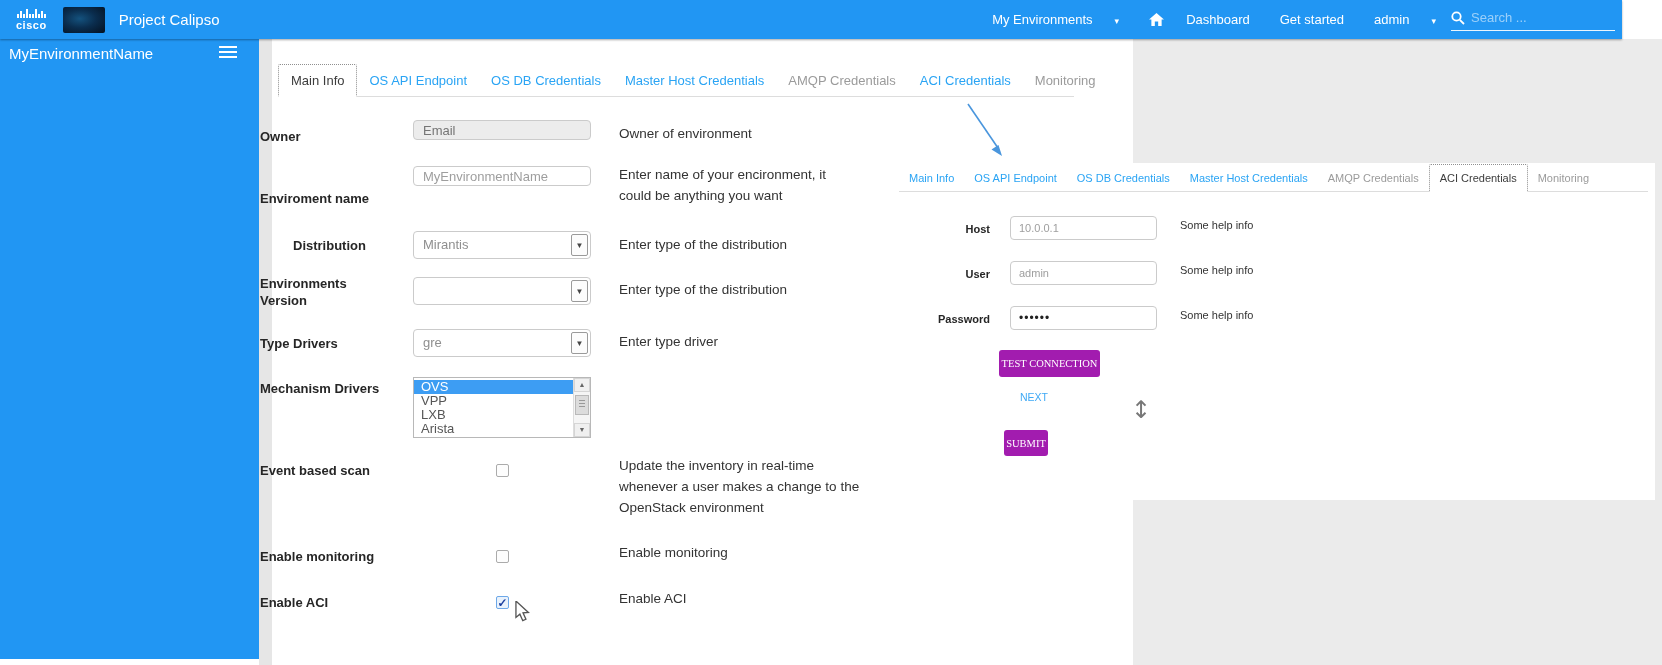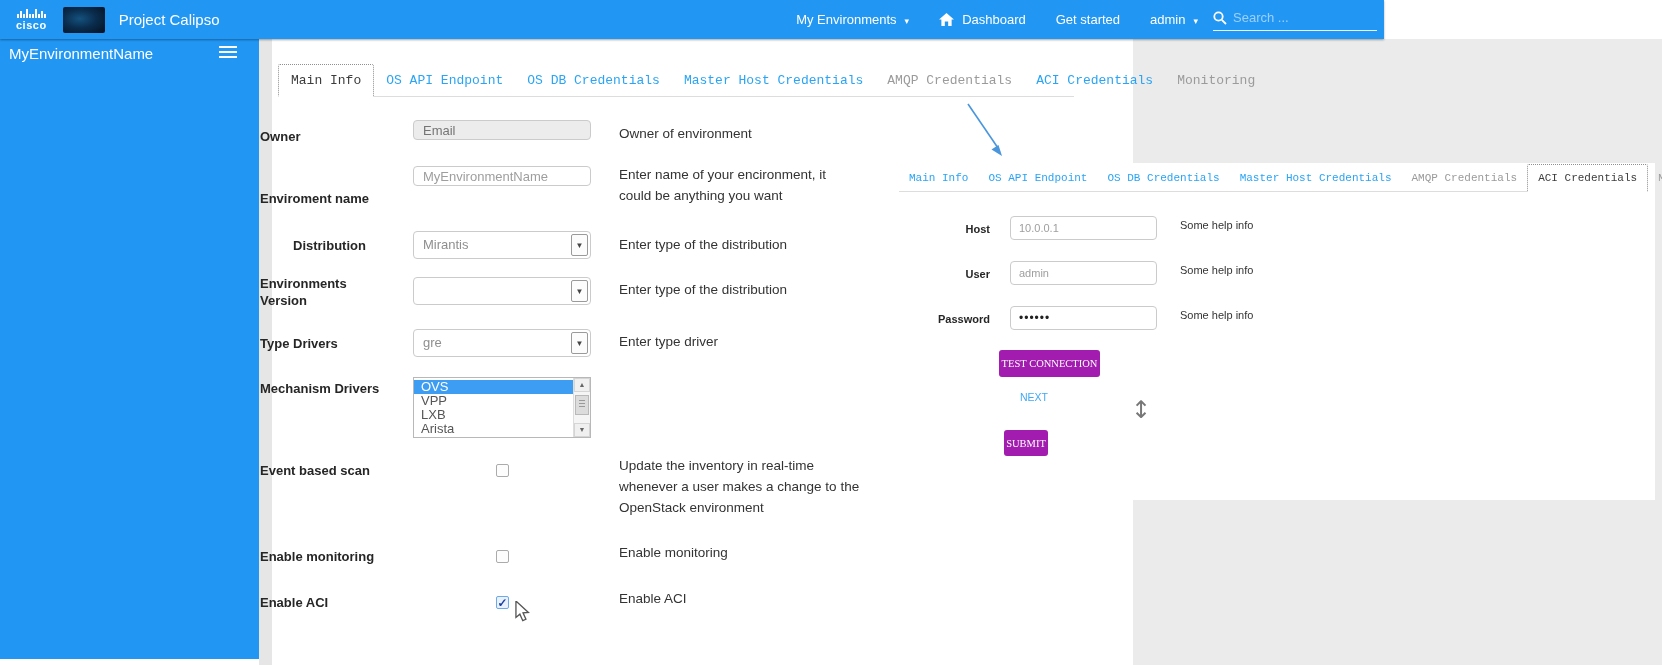--- a/index.html
+++ b/index.html
@@ -1,47 +1,47 @@
 <!DOCTYPE html>
 <html><head>
 <meta charset="utf-8">
 <style>
   * { margin:0; padding:0; box-sizing:border-box; }
   html,body { width:1662px; height:665px; }
   body { font-family:"Liberation Sans", sans-serif; position:relative; overflow:hidden; background:#fff; }
 
   
-  .header { position:absolute; left:0; top:0; width:1384px; height:39px; background:#2196f3; box-shadow:0 1px 2px rgba(0,0,0,.35); z-index:40; display:flex; align-items:center; }
+  .header { position:absolute; left:0; top:0; width:1622px; height:39px; background:#2196f3; box-shadow:0 1px 2px rgba(0,0,0,.35); z-index:40; display:flex; align-items:center; }
   .brand-wrap { display:flex; align-items:flex-end; margin-left:16px; }
   .cisco-bars { display:flex; align-items:flex-end; gap:1px; height:9px; margin-bottom:2px; }
   .cisco-bars i { display:block; width:2px; background:#fff; }
   .cisco-word { color:#fff; font-size:11px; font-weight:bold; letter-spacing:.5px; line-height:10px; }
   .calipso-thumb { width:42px; height:26px; margin-left:16px; border-radius:2px; background:radial-gradient(ellipse at 40% 45%, #14527e 0%, #0a2d4e 45%, #04101f 100%); }
   .app-title { color:#fff; font-size:15px; margin-left:14px; }
   .header-nav { position:absolute; right:186px; top:0; height:39px; display:flex; align-items:center; gap:30px; color:#fff; font-size:13px; }
-  .nav-item { display:flex; align-items:center; gap:8px; cursor:pointer; white-space:nowrap; }
+  .nav-item { display:flex; align-items:center; gap:22px; cursor:pointer; white-space:nowrap; }
   .caret { font-size:9px; position:relative; top:1px; }
   .search-box { position:absolute; right:7px; top:5px; width:164px; height:26px; border-bottom:1px solid rgba(255,255,255,.9); display:flex; align-items:center; gap:6px; }
   .search-box input { background:transparent; border:none; outline:none; color:#fff; font-size:13px; width:130px; font-family:"Liberation Sans",sans-serif; }
   .search-box input::placeholder { color:rgba(255,255,255,.55); }
 
   
   .sidebar { position:absolute; left:0; top:39px; width:259px; height:620px; background:#2196f3; z-index:10; }
   .sidebar-title { color:#fff; font-size:15px; padding:6px 0 0 9px; }
   .hamburger { position:absolute; right:22px; top:7px; width:18px; cursor:pointer; }
   .hamburger i { display:block; height:2px; background:#fff; margin-bottom:3px; }
   .gutter { position:absolute; left:259px; top:39px; width:13px; height:626px; background:#e6e6e6; z-index:5; }
 
   
   .main-panel { position:absolute; left:272px; top:39px; width:861px; height:626px; background:#fff; z-index:6; }
   .right-bg { position:absolute; left:1133px; top:39px; width:529px; height:626px; background:#ebebeb; z-index:4; }
 
   
   .tabs { display:flex; align-items:flex-end; border-bottom:1px solid #ddd; }
-  .tab { white-space:nowrap; cursor:pointer;font-family:Liberation Mono, monospace; }
+  .tab { white-space:nowrap; cursor:pointer; }
   .tabs-main { position:absolute; left:6px; top:28px; width:796px; height:30px; }
   .tabs-main .tab { font-size:13px; padding:8px 12px; }
   .tab.link { color:#2aa4f4; }
   .tab.disabled { color:#9b9b9b; cursor:default; }
   .tab.active { color:#3c3c3c; background:#fff; border:1px dotted #8f8f8f; border-bottom:1px solid #fff; margin-bottom:-1px; border-radius:2px 2px 0 0; }
 
   
   .flabel { position:absolute; width:130px; text-align:left; font-size:13px; font-weight:bold; color:#262626; line-height:17px; }
   .fhelp  { position:absolute; left:347px; font-size:13.5px; color:#333; line-height:21px; width:250px; }
   .tinput { position:absolute; left:141px; width:178px; height:20px; border:1px solid #cbcbcb; border-radius:4px; background:#fff; font-size:13px; color:#9e9e9e; padding:0 9px; font-family:"Liberation Sans",sans-serif; outline:none; }

